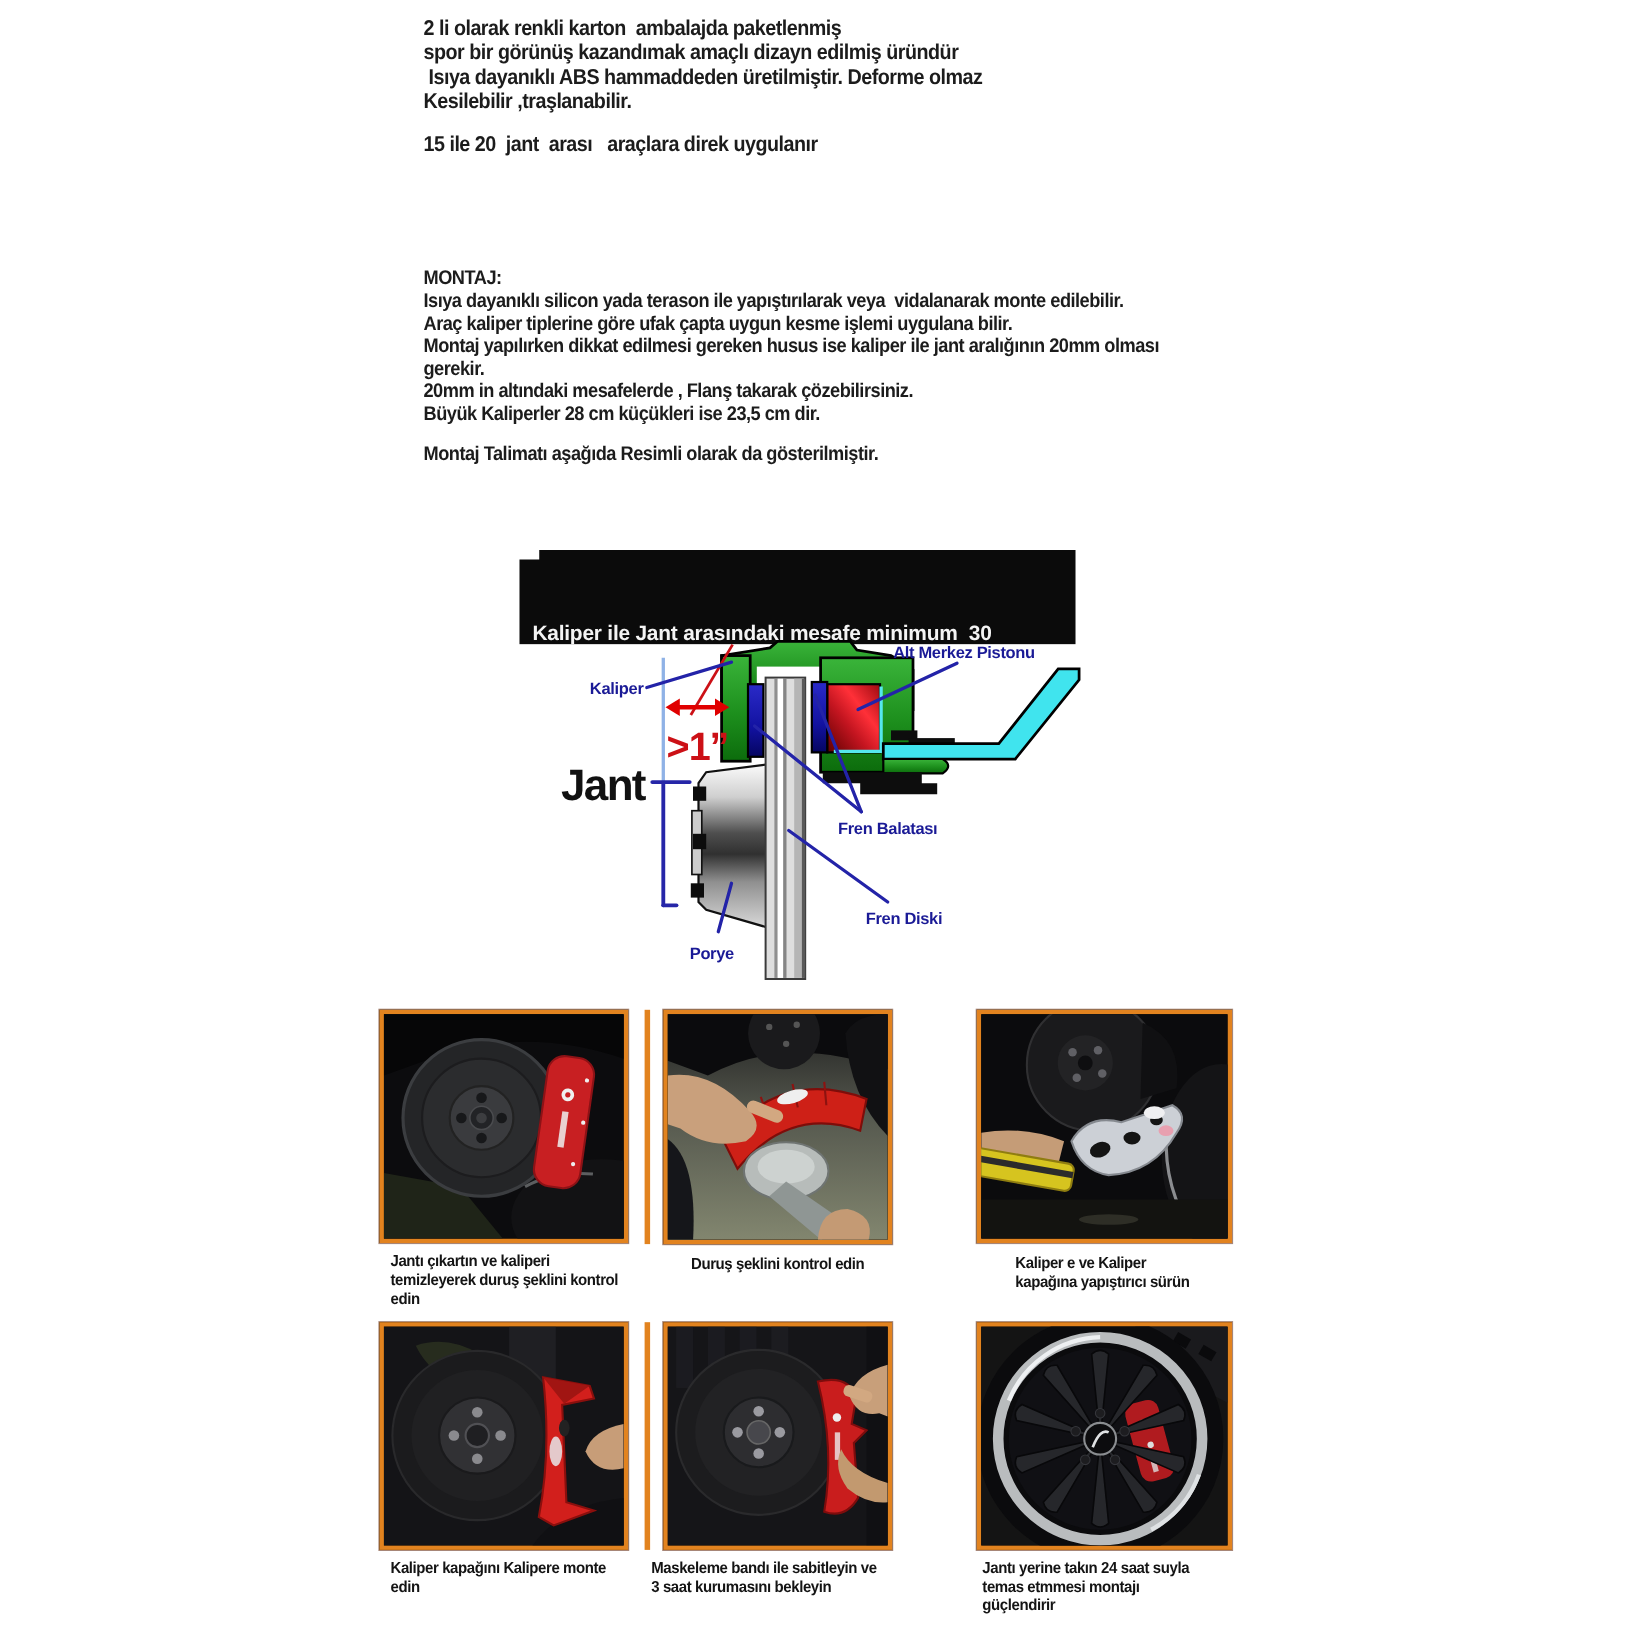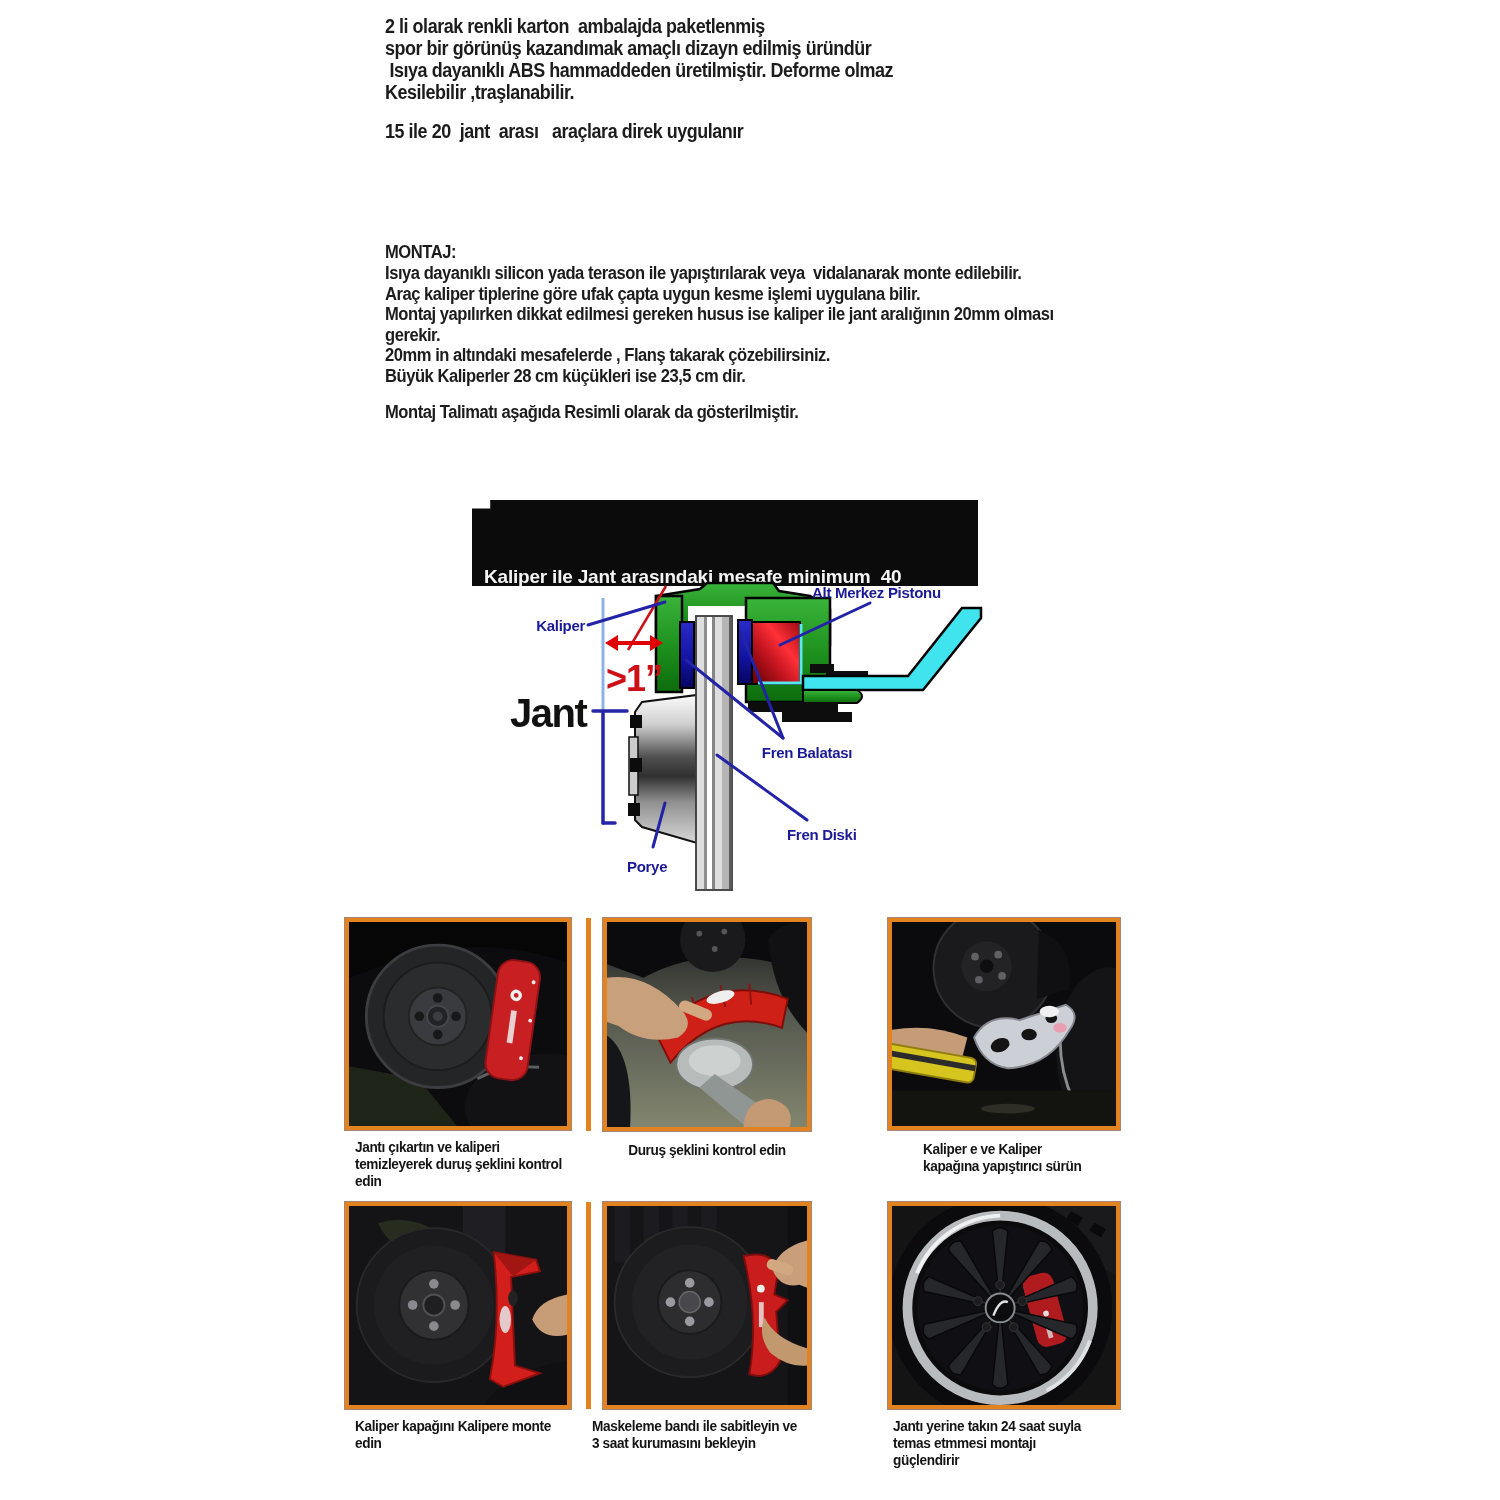--- a/index.html
+++ b/index.html
@@ -50,21 +50,21 @@
 <div class="blk mhead">MONTAJ:</div>
 <div class="blk mbody">Isıya dayanıklı silicon yada terason ile yapıştırılarak veya  vidalanarak monte edilebilir.
 Araç kaliper tiplerine göre ufak çapta uygun kesme işlemi uygulana bilir.
 Montaj yapılırken dikkat edilmesi gereken husus ise kaliper ile jant aralığının 20mm olması
 gerekir.
 20mm in altındaki mesafelerde , Flanş takarak çözebilirsiniz.
 Büyük Kaliperler 28 cm küçükleri ise 23,5 cm dir.</div>
 <div class="blk mnote">Montaj Talimatı aşağıda Resimli olarak da gösterilmiştir.</div>
 
 <div class="banner">
-  <div>Kaliper ile Jant arasındaki mesafe minimum  40</div>
+  <div>Kaliper ile Jant arasındaki mesafe minimum  30</div>
   <div><span>mm olmalıdır  </span><span class="red">Kaliper Kapağı %99 uyacaktır</span></div>
 </div>
 
 <svg class="diagram" viewBox="0 0 560 330">
   <defs>
     <linearGradient id="ggrad" x1="0" y1="0" x2="0" y2="1">
       <stop offset="0" stop-color="#3ab43a"></stop>
         <stop offset=".55" stop-color="#1d8f1d"></stop>
         <stop offset="1" stop-color="#0c6c0c"></stop>
     </linearGradient>

